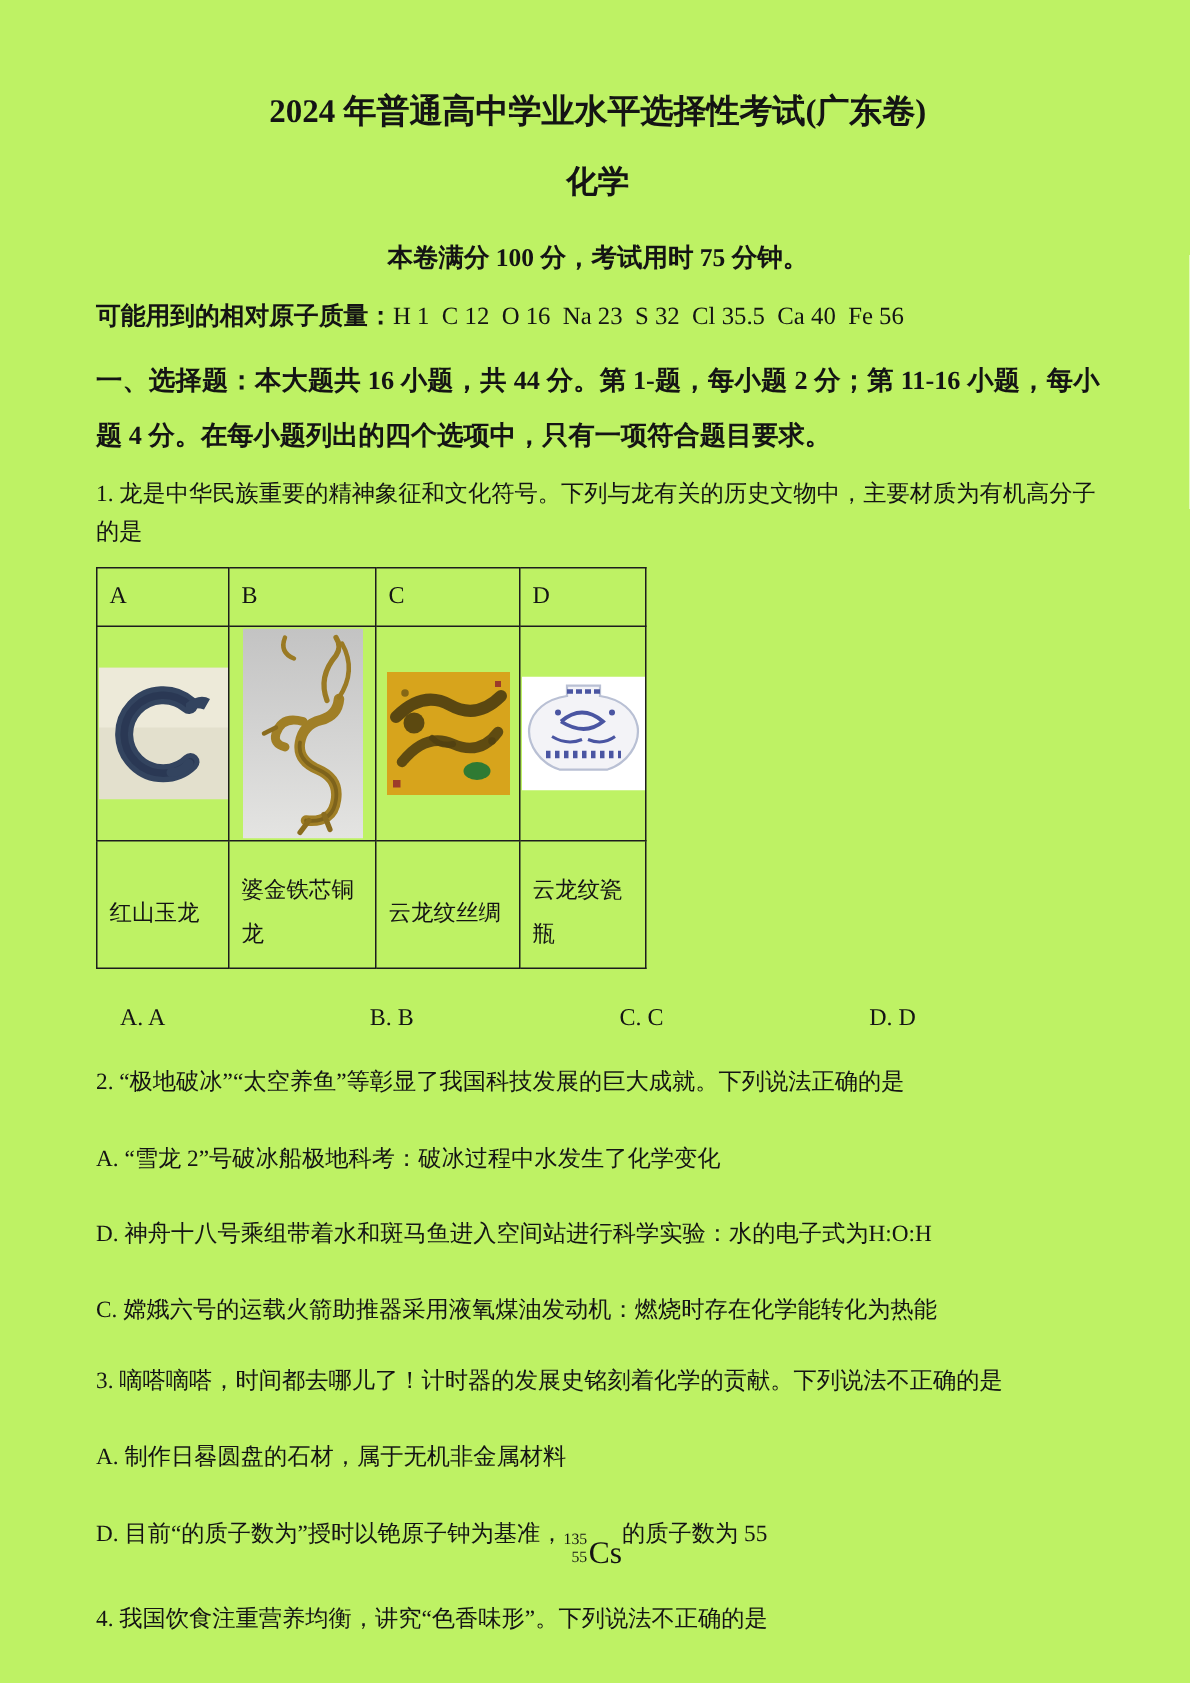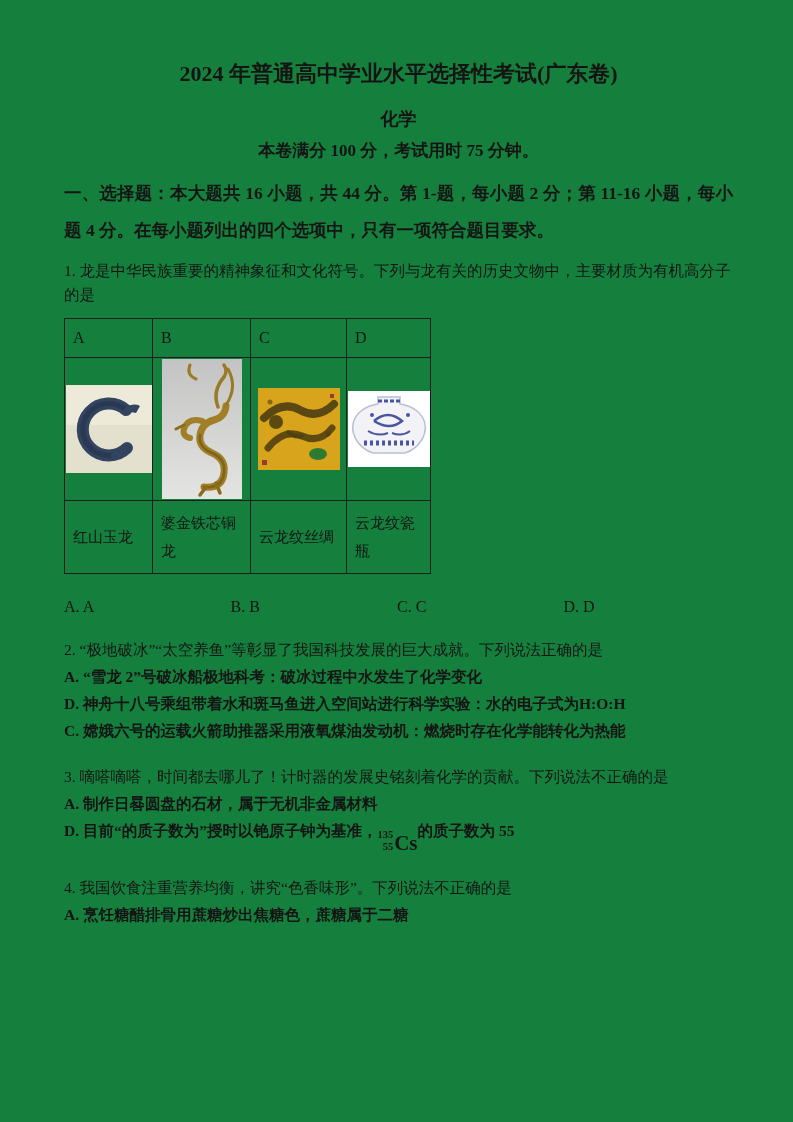--- a/index.html
+++ b/index.html
@@ -1,56 +1,57 @@
 <!DOCTYPE html>
 <html lang="zh"><head>
 <meta charset="utf-8">
 <style>
   html,body{margin:0;padding:0;background:#fff;}
   .page{
     position:relative;
     width:793px;height:1122px;box-sizing:border-box;
-    margin:0 auto;background:#15803d;color:#141414;
+    margin:0 auto;background:#bef264;color:#141414;
     font-family:"Liberation Serif","DejaVu Serif",serif;
     padding:60px 60px 0 64px;overflow:hidden;
   }
   .title{font-size:22px;font-weight:bold;text-align:center;margin:0;line-height:1.3;}
-  .subject{font-size:18px;font-weight:bold;text-align:center;margin:20px 0 0;line-height:1.2;}
-  .exam-info{font-size:17px;font-weight:bold;text-align:center;margin:9px 0 0;}
+  .subject{font-size:21px;font-weight:bold;text-align:center;margin:20px 0 0;line-height:1.2;}
+  .exam-info{font-size:17px;font-weight:bold;text-align:center;margin:26px 0 0;}
   .atomic-line{font-size:16.5px;margin:17px 0 0;white-space:pre-wrap;}
   .atomic-label{font-weight:bold;}
   .section-heading{font-size:17.5px;font-weight:bold;line-height:2.1;margin:13px 0 0;text-align:justify;}
   .q-stem{font-size:15.5px;margin:10px 0 0;line-height:1.6;}
-  .q-opt{font-size:15.5px;margin:2px 0 0;line-height:1.6;font-weight:bold;}
+  .q-opt{font-size:15.5px;margin:26px 0 0;line-height:1.6;}
   .artifact-table{border-collapse:collapse;margin:10px 0 0;table-layout:fixed;}
   .artifact-table td,.artifact-table th{border:1.5px solid #1d1d1d;font-weight:normal;}
   .artifact-table col:nth-child(1){width:88px;}
   .artifact-table col:nth-child(2){width:98px;}
   .artifact-table col:nth-child(3){width:96px;}
   .artifact-table col:nth-child(4){width:84px;}
   .artifact-table .hdr{height:38px;font-size:16px;text-align:left;padding:0 0 0 8px;vertical-align:middle;}
   .artifact-table .img-cell{height:142px;text-align:center;vertical-align:middle;padding:0;}
-  .artifact-table .cap-cell{height:64px;font-size:15px;line-height:1.9;padding:4px 6px 4px 8px;vertical-align:middle;text-align:left;}
+  .artifact-table .cap-cell{height:64px;font-size:15px;line-height:1.9;padding:16px 6px 4px 8px;vertical-align:middle;text-align:left;}
   .img-cell svg{display:inline-block;vertical-align:middle;}
-  .answer-row{display:grid;grid-template-columns:1fr 1fr 1fr 1fr;width:666px;margin:24px 0 0;font-size:16px;}
+  .answer-row{display:grid;grid-template-columns:1fr 1fr 1fr 1fr;width:666px;margin:24px 16px 0;font-size:16px;}
   .answer-row span{white-space:pre-wrap;}
   .gap-lg{margin-top:22px;}
   .nuclide{display:inline-flex;align-items:flex-end;vertical-align:-3px;}
   .nuclide .nums{display:inline-flex;flex-direction:column;align-items:flex-end;font-size:10.5px;line-height:1.15;margin-right:1px;transform:translateY(-1px);}
   .nuclide .sym{font-size:21px;line-height:1;}
 </style>
 </head>
 <body>
 
 <div class="page">
 
   <h1 class="title">2024 年普通高中学业水平选择性考试(广东卷)</h1>
   <h2 class="subject">化学</h2>
   <div class="exam-info">本卷满分 100 分，考试用时 75 分钟。</div>
 
+  <p class="atomic-line"><span class="atomic-label">可能用到的相对原子质量：</span><span>H 1  C 12  O 16  Na 23  S 32  Cl 35.5  Ca 40  Fe 56</span></p>
 
   <p class="section-heading">一、选择题：本大题共 16 小题，共 44 分。第 1-题，每小题 2 分；第 11-16 小题，每小题 4 分。在每小题列出的四个选项中，只有一项符合题目要求。</p>
 
   <p class="q-stem">1. 龙是中华民族重要的精神象征和文化符号。下列与龙有关的历史文物中，主要材质为有机高分子的是</p>
 
   <table class="artifact-table">
     <colgroup>
         <col>
         <col>
         <col>

